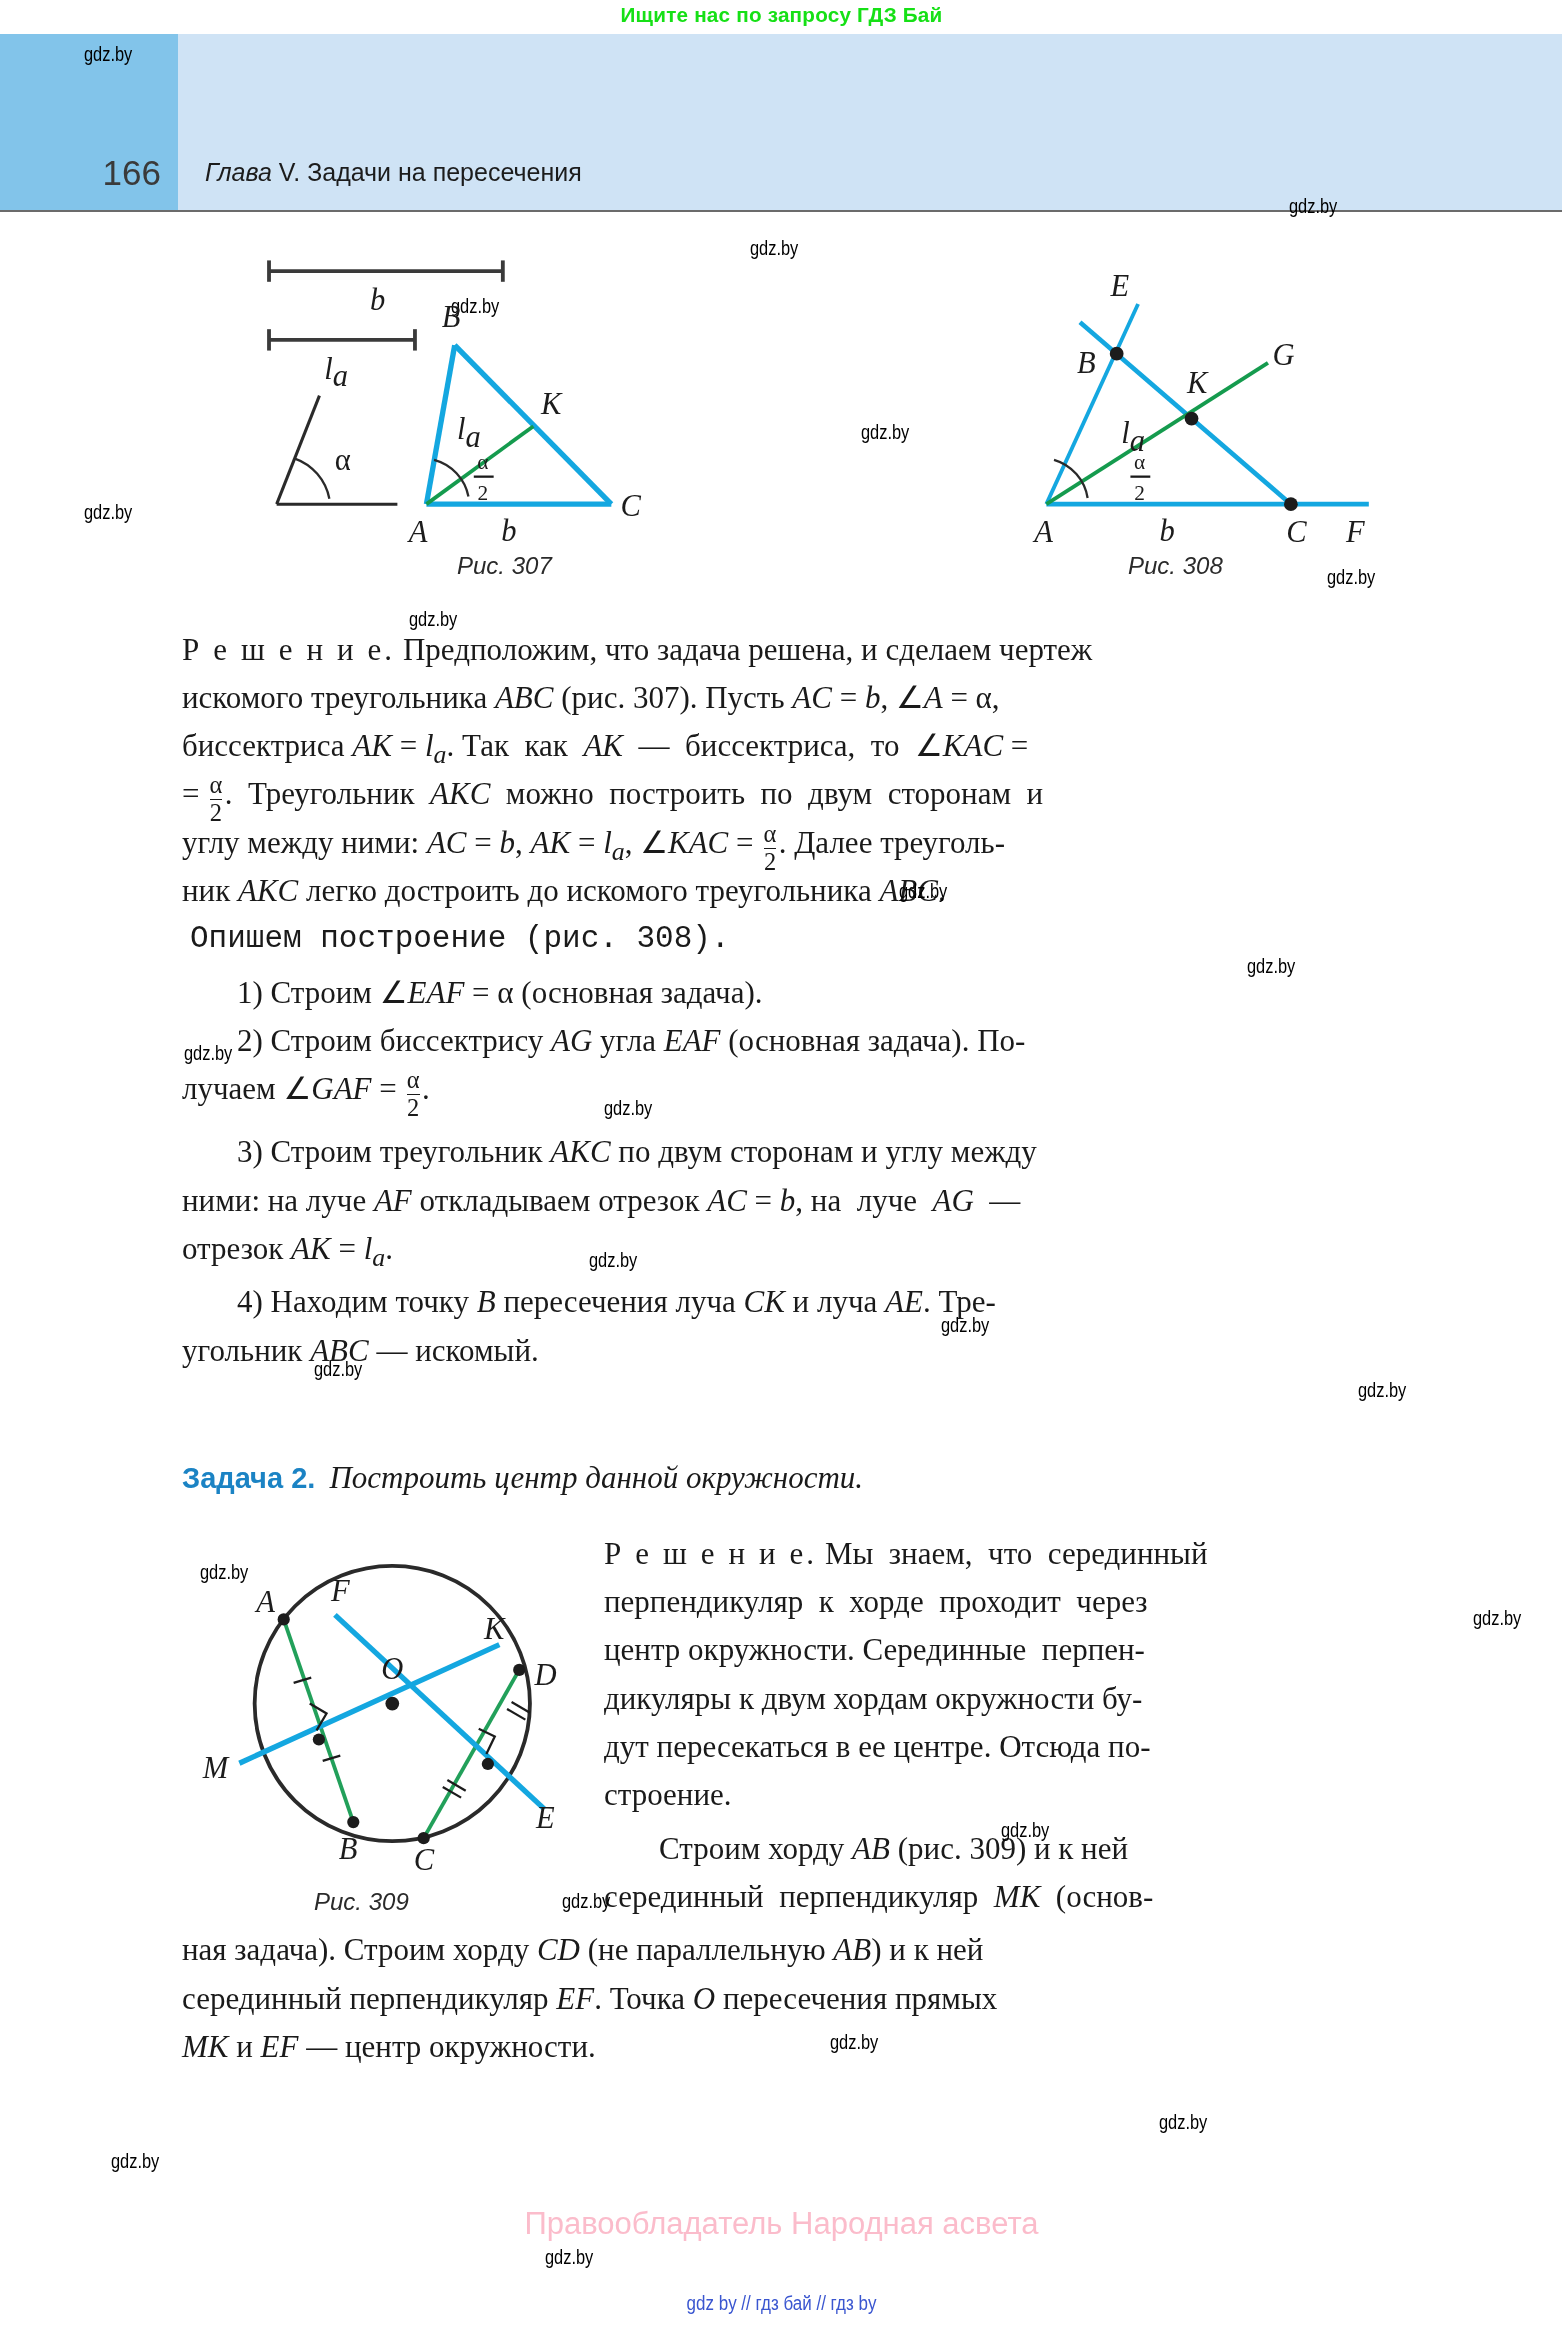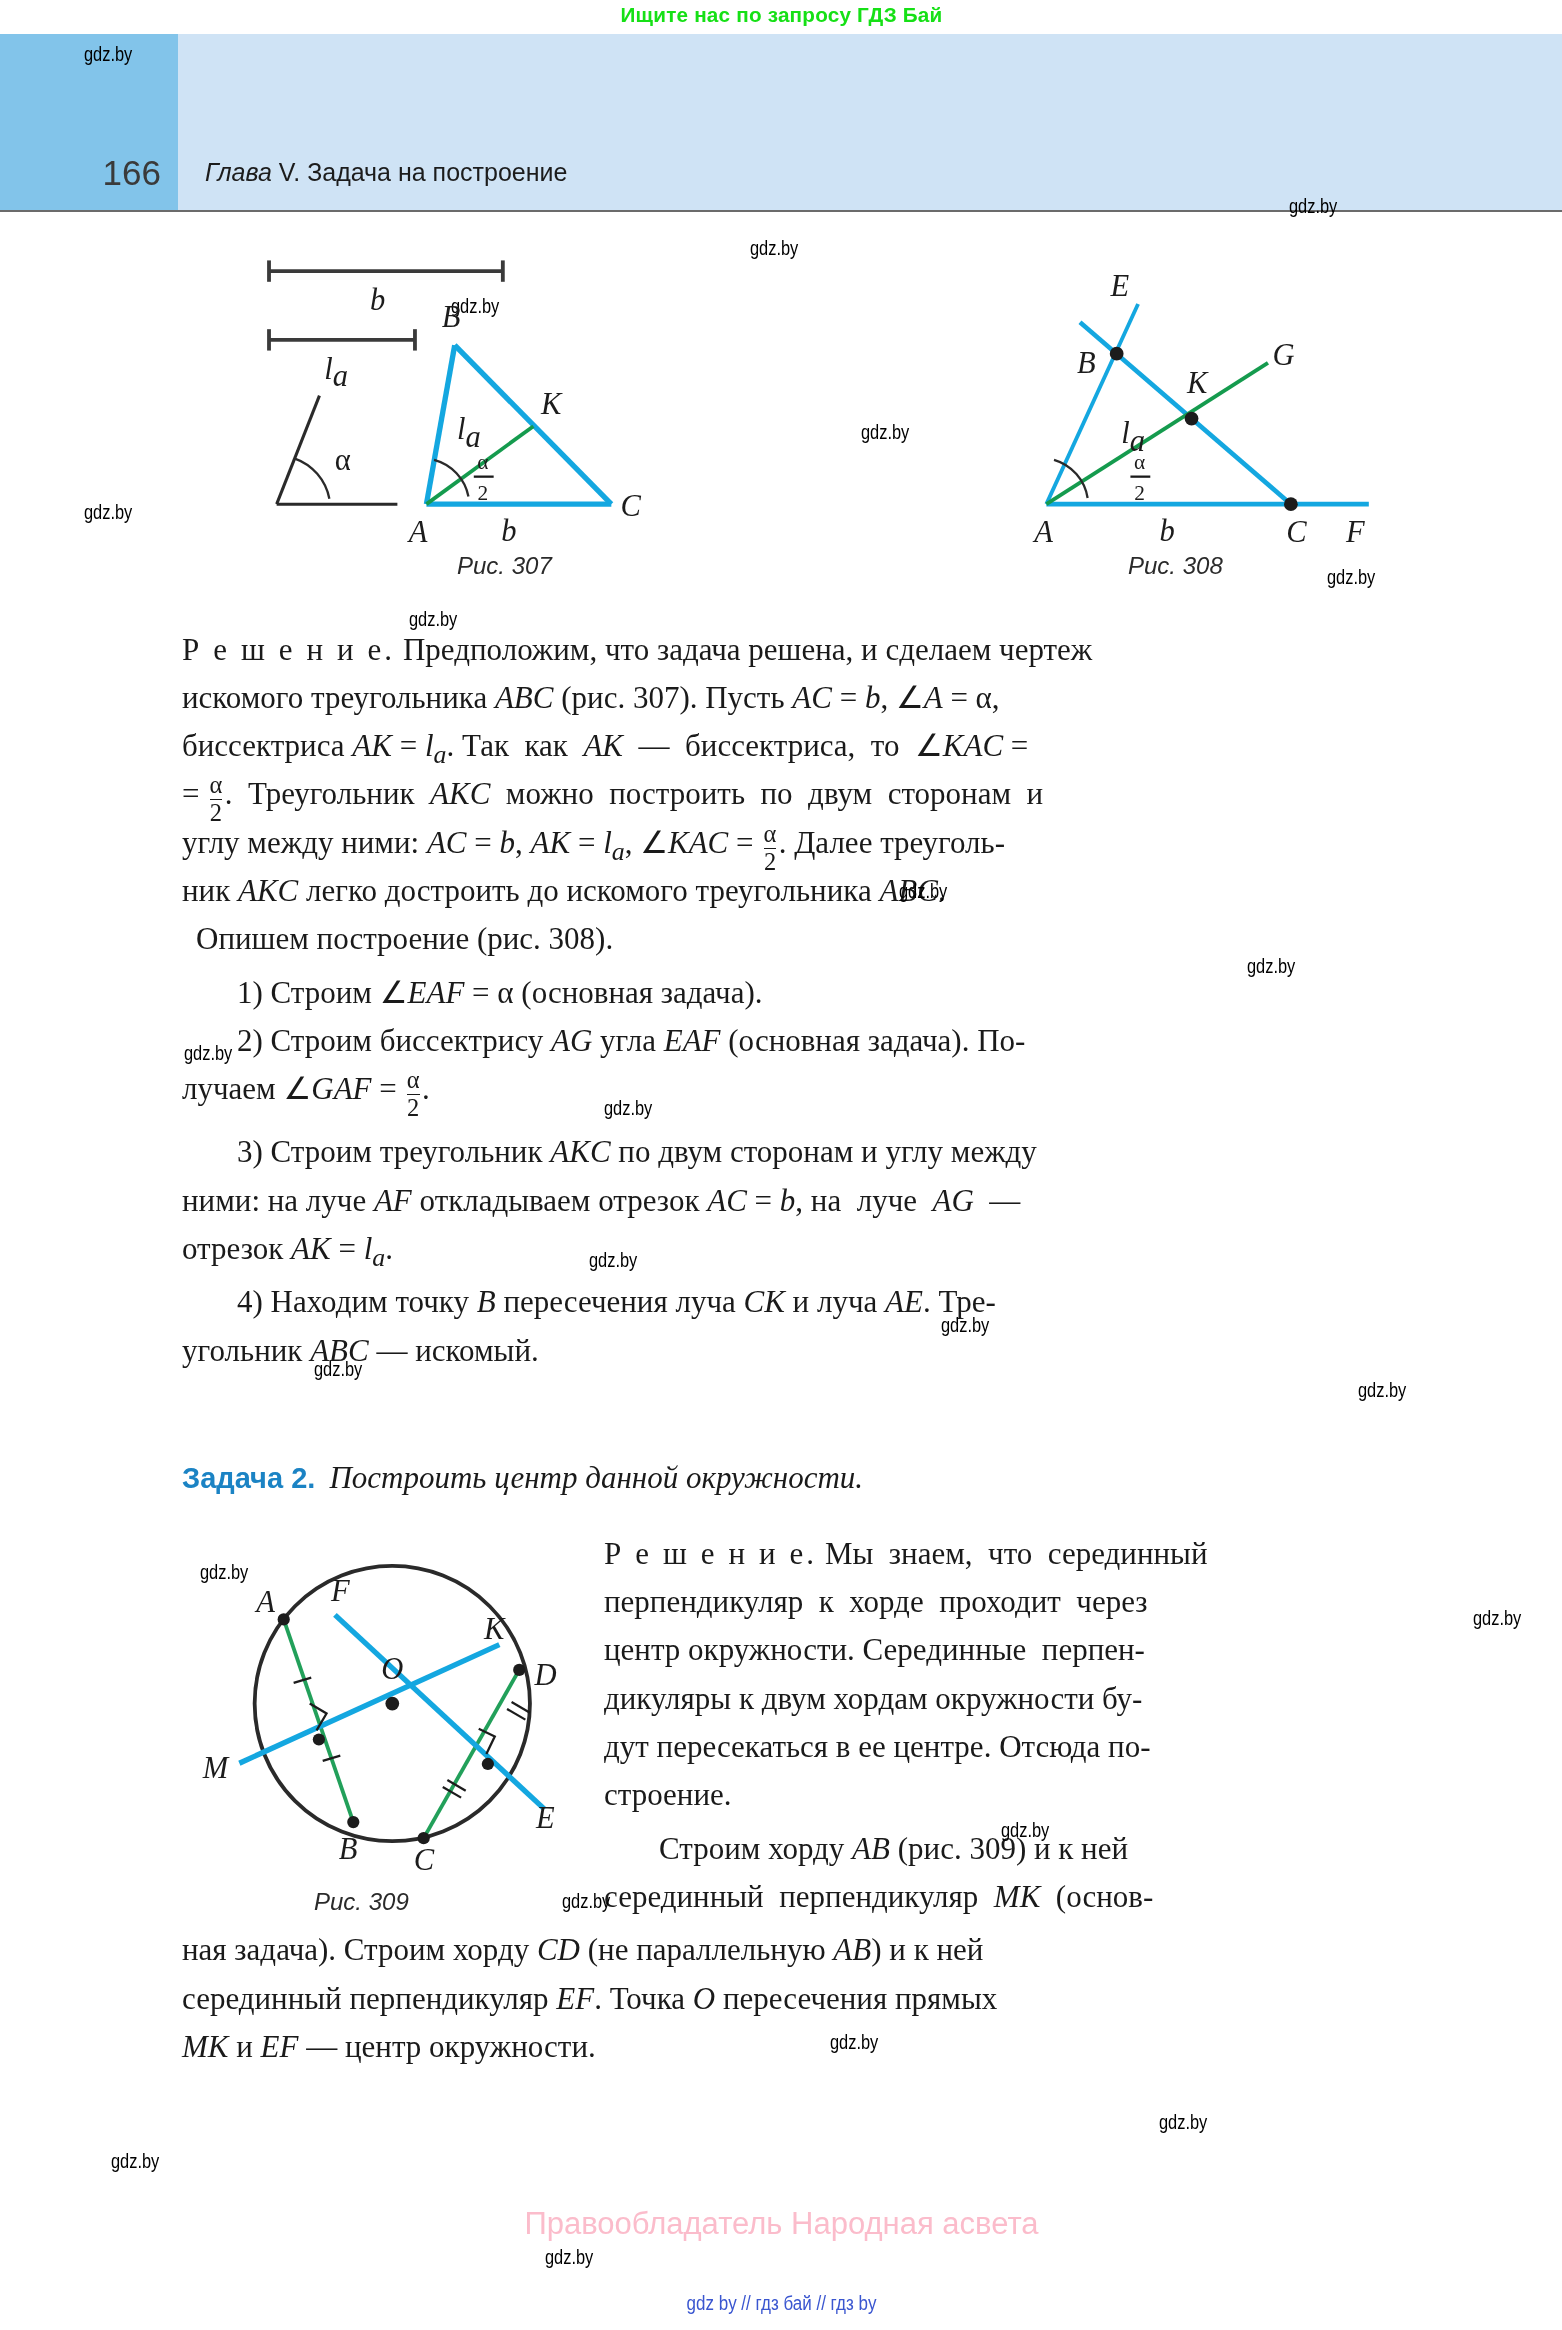--- a/index.html
+++ b/index.html
@@ -103,21 +103,21 @@
 
 <div id="promo-strip">
   <div id="promo-text">Ищите нас по запросу ГДЗ Бай</div>
 </div>
 
 <div id="header-band">
   <div id="header-page-block"></div>
 </div>
 <div id="header-rule"></div>
 <div id="page-number">166</div>
-<div id="chapter-title"><span class="ital">Глава</span><span> V. Задача на построение</span></div>
+<div id="chapter-title"><span class="ital">Глава</span><span> V. Задачи на пересечения</span></div>
 
 <div class="wm" style="left:84px;top:43px;">gdz.by</div>
 <div class="wm" style="left:1289px;top:195px;">gdz.by</div>
 <div class="wm" style="left:750px;top:237px;">gdz.by</div>
 <div class="wm" style="left:451px;top:295px;">gdz.by</div>
 <div class="wm" style="left:861px;top:421px;">gdz.by</div>
 <div class="wm" style="left:84px;top:501px;">gdz.by</div>
 <div class="wm" style="left:1327px;top:566px;">gdz.by</div>
 <div class="wm" style="left:409px;top:608px;">gdz.by</div>
 
@@ -209,21 +209,21 @@
 </div>
 <div class="ptext" style="left:182px;top:770px;">
   = <span class="frac"><span class="num">α</span><span class="bar"></span><span class="den">2</span></span>.&nbsp; Треугольник&nbsp; <i>AKC</i>&nbsp; можно&nbsp; построить&nbsp; по&nbsp; двум&nbsp; сторонам&nbsp; и
 </div>
 <div class="ptext" style="left:182px;top:819px;">
   углу между ними: <i>AC</i> = <i>b</i>, <i>AK</i> = <i>l<sub>a</sub></i>, ∠<i>KAC</i> = <span class="frac"><span class="num">α</span><span class="bar"></span><span class="den">2</span></span>. Далее треуголь-
 </div>
 <div class="ptext" style="left:182px;top:867px;">
   ник <i>AKC</i> легко достроить до искомого треугольника <i>ABC</i>.
 </div>
-<div class="ptext" style="left:196px;top:915px;">
+<div class="ptext" style="left:190px;top:915px;font-family:Liberation Mono, monospace;">
   Опишем построение (рис. 308).
 </div>
 
 <div class="ptext" style="left:237px;top:969px;">
   1) Строим ∠<i>EAF</i> = α (основная задача).
 </div>
 <div class="ptext" style="left:237px;top:1017px;">
   2) Строим биссектрису <i>AG</i> угла <i>EAF</i> (основная задача). По-
 </div>
 <div class="ptext" style="left:182px;top:1065px;">

